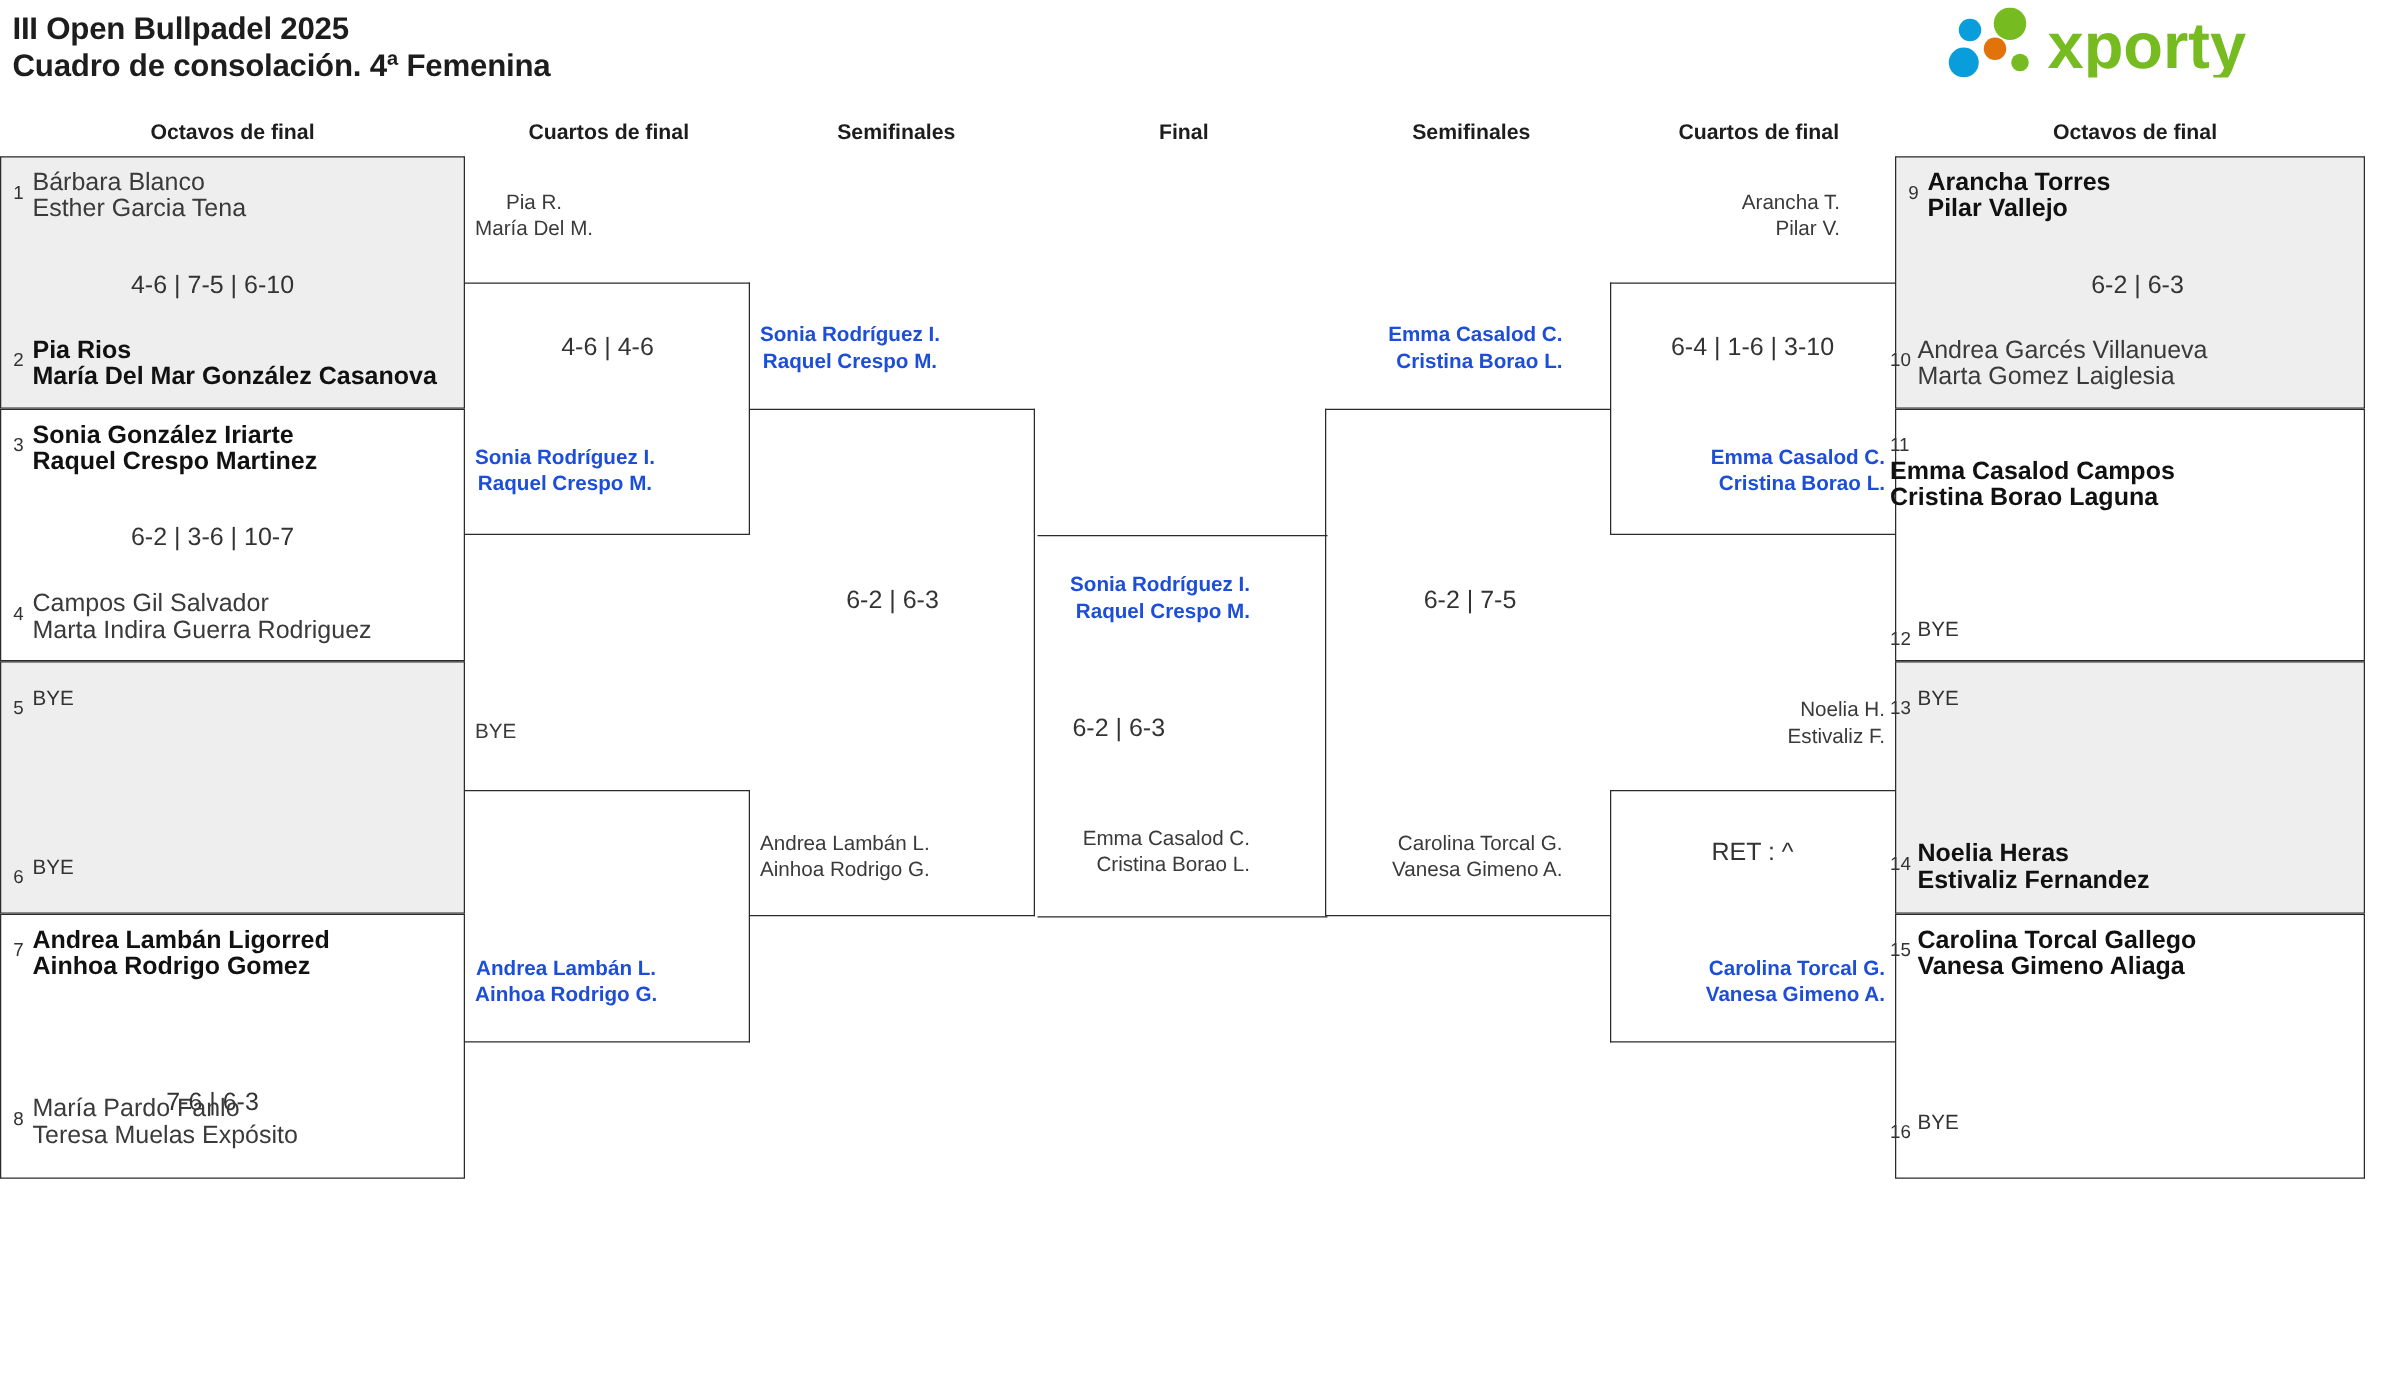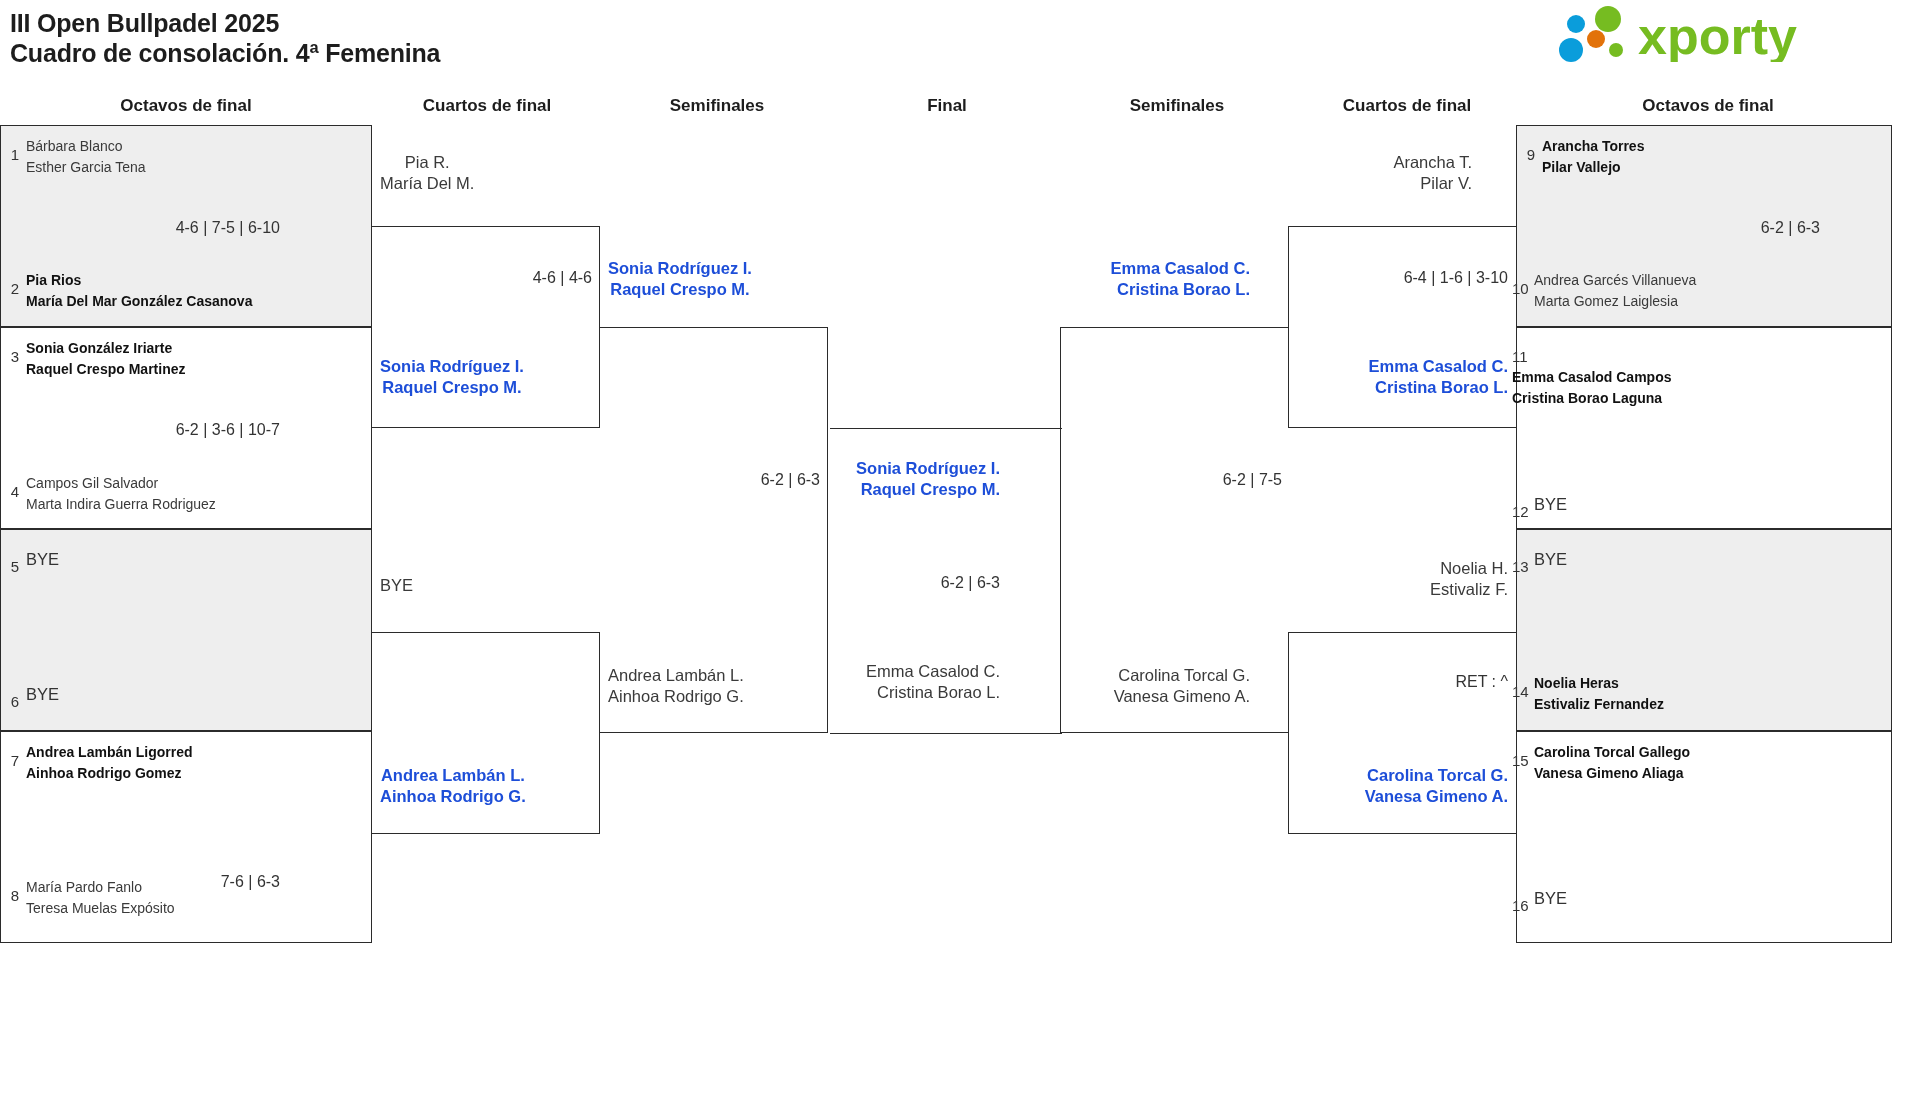--- a/index.html
+++ b/index.html
@@ -43,40 +43,40 @@
   .connector.no-right { border-right: none; }
 
   
   .entry { position: absolute; display: flex; align-items: flex-start; }
   .entry .num {
     font-size: 15px; color: #333; width: 22px; flex: none;
     text-align: right; padding-right: 7px; line-height: 20px;
     padding-top: 9px;
   }
   .entry .names { line-height: 21px; }
-  .entry .nm { font-size: 14px; white-space: nowrap; }
+  .entry .nm { font-size: 20px; white-space: nowrap; }
   .entry.winner .nm { font-weight: bold; color: #111; }
   .entry.loser  .nm { font-weight: normal; color: #3a3a3a; }
   .entry.bye .nm { font-size: 16.5px; color: #333; }
   .entry.bye .names { padding-top: 1px; }
 
   
 
   
   .pair { position: absolute; line-height: 21px; white-space: nowrap; }
   .pair .nm { font-size: 16.5px; }
   .pair.winner .nm { font-weight: bold; color: #1d4ed8; }
   .pair.loser .nm { font-weight: normal; color: #3a3a3a; }
   .pair.right { text-align: right; }
   .pair.left { text-align: center; }
 
   
   .score {
-    position: absolute; font-size: 16px; color: #333;
-    white-space: nowrap; text-align: right; line-height: 20px;
+    position: absolute; font-size: 20px; color: #333;
+    white-space: nowrap; text-align: center; line-height: 20px;
   }
 </style>
 </head>
 <body>
 
 <div id="root">
 
   <div class="title-block">
     <div class="title-line">III Open Bullpadel 2025</div>
     <div class="title-line">Cuadro de consolación. 4ª Femenina</div>

